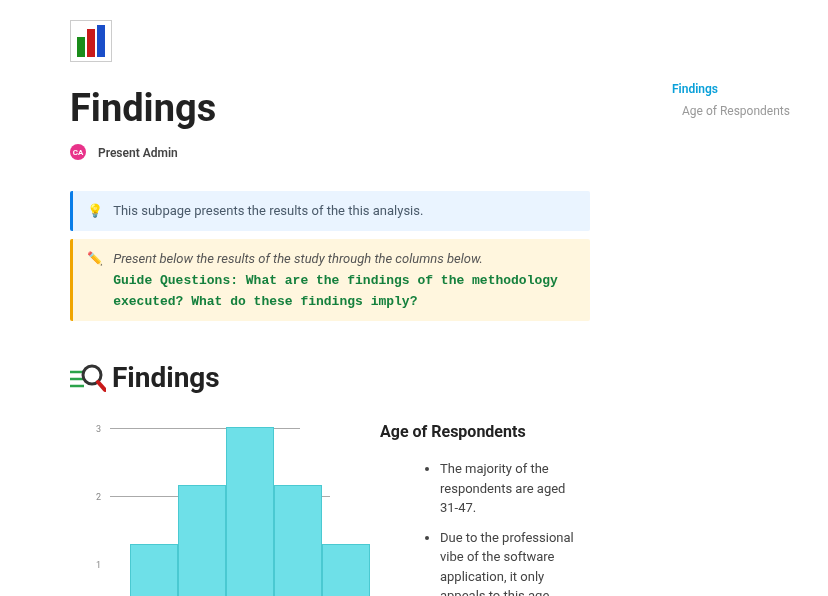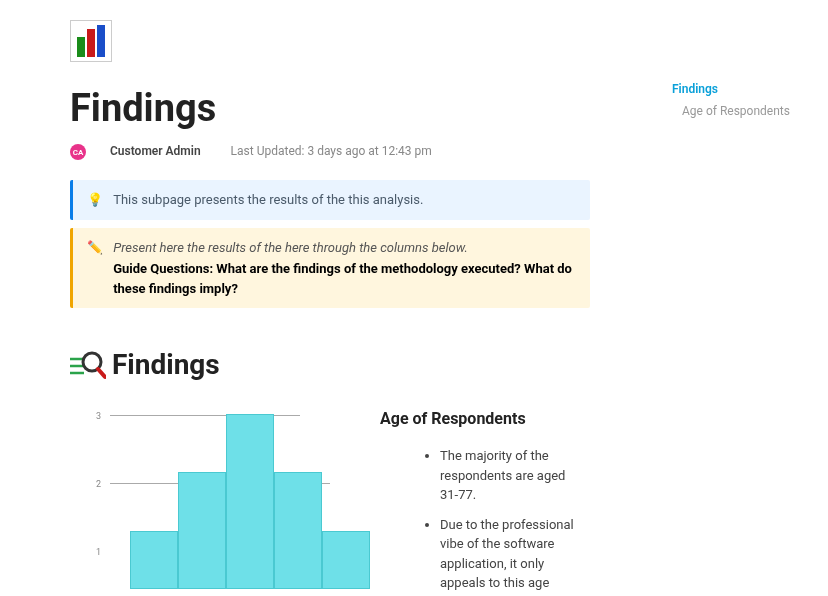--- a/index.html
+++ b/index.html
@@ -39,25 +39,25 @@
     .page-icon .bar2 { background: #c91a1a; height: 28px; }
     .page-icon .bar3 { background: #1a4ec9; height: 32px; }
     .page-title {
       font-size: 38px;
       font-weight: 700;
       color: #222;
       margin-bottom: 14px;
     }
     .meta-row {
       display: flex;
-      align-items: flex-start;
-      gap: 24px;
+      align-items: flex-end;
+      gap: 12px;
       font-size: 12px;
       color: #555;
-      margin-bottom: 20px;
+      margin-bottom: 31px;
     }
     .avatar {
       width: 16px;
       height: 16px;
       border-radius: 50%;
       background: #e8338a;
       color: #fff;
       font-size: 8px;
       font-weight: 600;
       display: flex;
@@ -98,21 +98,22 @@
       font-size: 13px;
       line-height: 1.5;
     }
     .callout-yellow .italic {
       font-style: italic;
       display: block;
       margin-bottom: 2px;
     }
     .callout-yellow .bold {
       font-weight: 700;
-      color: #000000;
+      color: #15803d;
+      font-family: Liberation Mono, monospace;
     }
     .section-header {
       display: flex;
       align-items: center;
       gap: 10px;
       margin-top: 40px;
       margin-bottom: 28px;
     }
     .section-icon {
       position: relative;
@@ -213,33 +214,32 @@
   <div class="page-icon">
     <div class="bar bar1"></div>
     <div class="bar bar2"></div>
     <div class="bar bar3"></div>
   </div>
 
   <h1 class="page-title">Findings</h1>
 
   <div class="meta-row">
     <div class="avatar">CA</div>
-    <span class="author-name">Customer Admin</span>
-    <span class="updated-text">Last Updated: 3 days ago at 12:43 pm</span>
+    <span class="author-name">Present Admin</span>
   </div>
 
   <div class="callout callout-blue">
     <span class="callout-icon">💡</span>
     <span>This subpage presents the results of the this analysis.</span>
   </div>
 
   <div class="callout callout-yellow">
     <span class="callout-icon">✏️</span>
     <div>
-      <span class="italic">Present here the results of the here through the columns below.</span>
+      <span class="italic">Present below the results of the study through the columns below.</span>
       <span class="bold">Guide Questions: What are the findings of the methodology executed? What do these findings imply?</span>
     </div>
   </div>
 
   <div class="section-header">
     <div class="section-icon">
       <svg width="36" height="32" viewBox="0 0 36 32">
         <line x1="0" y1="10" x2="14" y2="10" stroke="#2aa34a" stroke-width="2.5"></line>
         <line x1="0" y1="17" x2="14" y2="17" stroke="#2aa34a" stroke-width="2.5"></line>
         <line x1="0" y1="24" x2="14" y2="24" stroke="#2aa34a" stroke-width="2.5"></line>
@@ -263,21 +263,21 @@
             <div class="bar-chart" style="height: 116.667px;"></div>
             <div class="bar-chart" style="height: 175px;"></div>
             <div class="bar-chart" style="height: 116.667px;"></div>
             <div class="bar-chart" style="height: 58.3333px;"></div>
           </div>
       </div>
     </div>
     <div class="col-text">
       <h3 class="col-heading">Age of Respondents</h3>
       <ul class="bullet-list" id="age-bullets">
-          <li>The majority of the respondents are aged 31-77.</li>
+          <li>The majority of the respondents are aged 31-47.</li>
           <li>Due to the professional vibe of the software application, it only appeals to this age group.</li>
         </ul>
     </div>
   </div>
 </div>
 
 <div class="toc" id="toc-container">
     <div class="toc-item toc-active">Findings</div>
     <div class="toc-item  toc-sub">Age of Respondents</div>
   </div>

